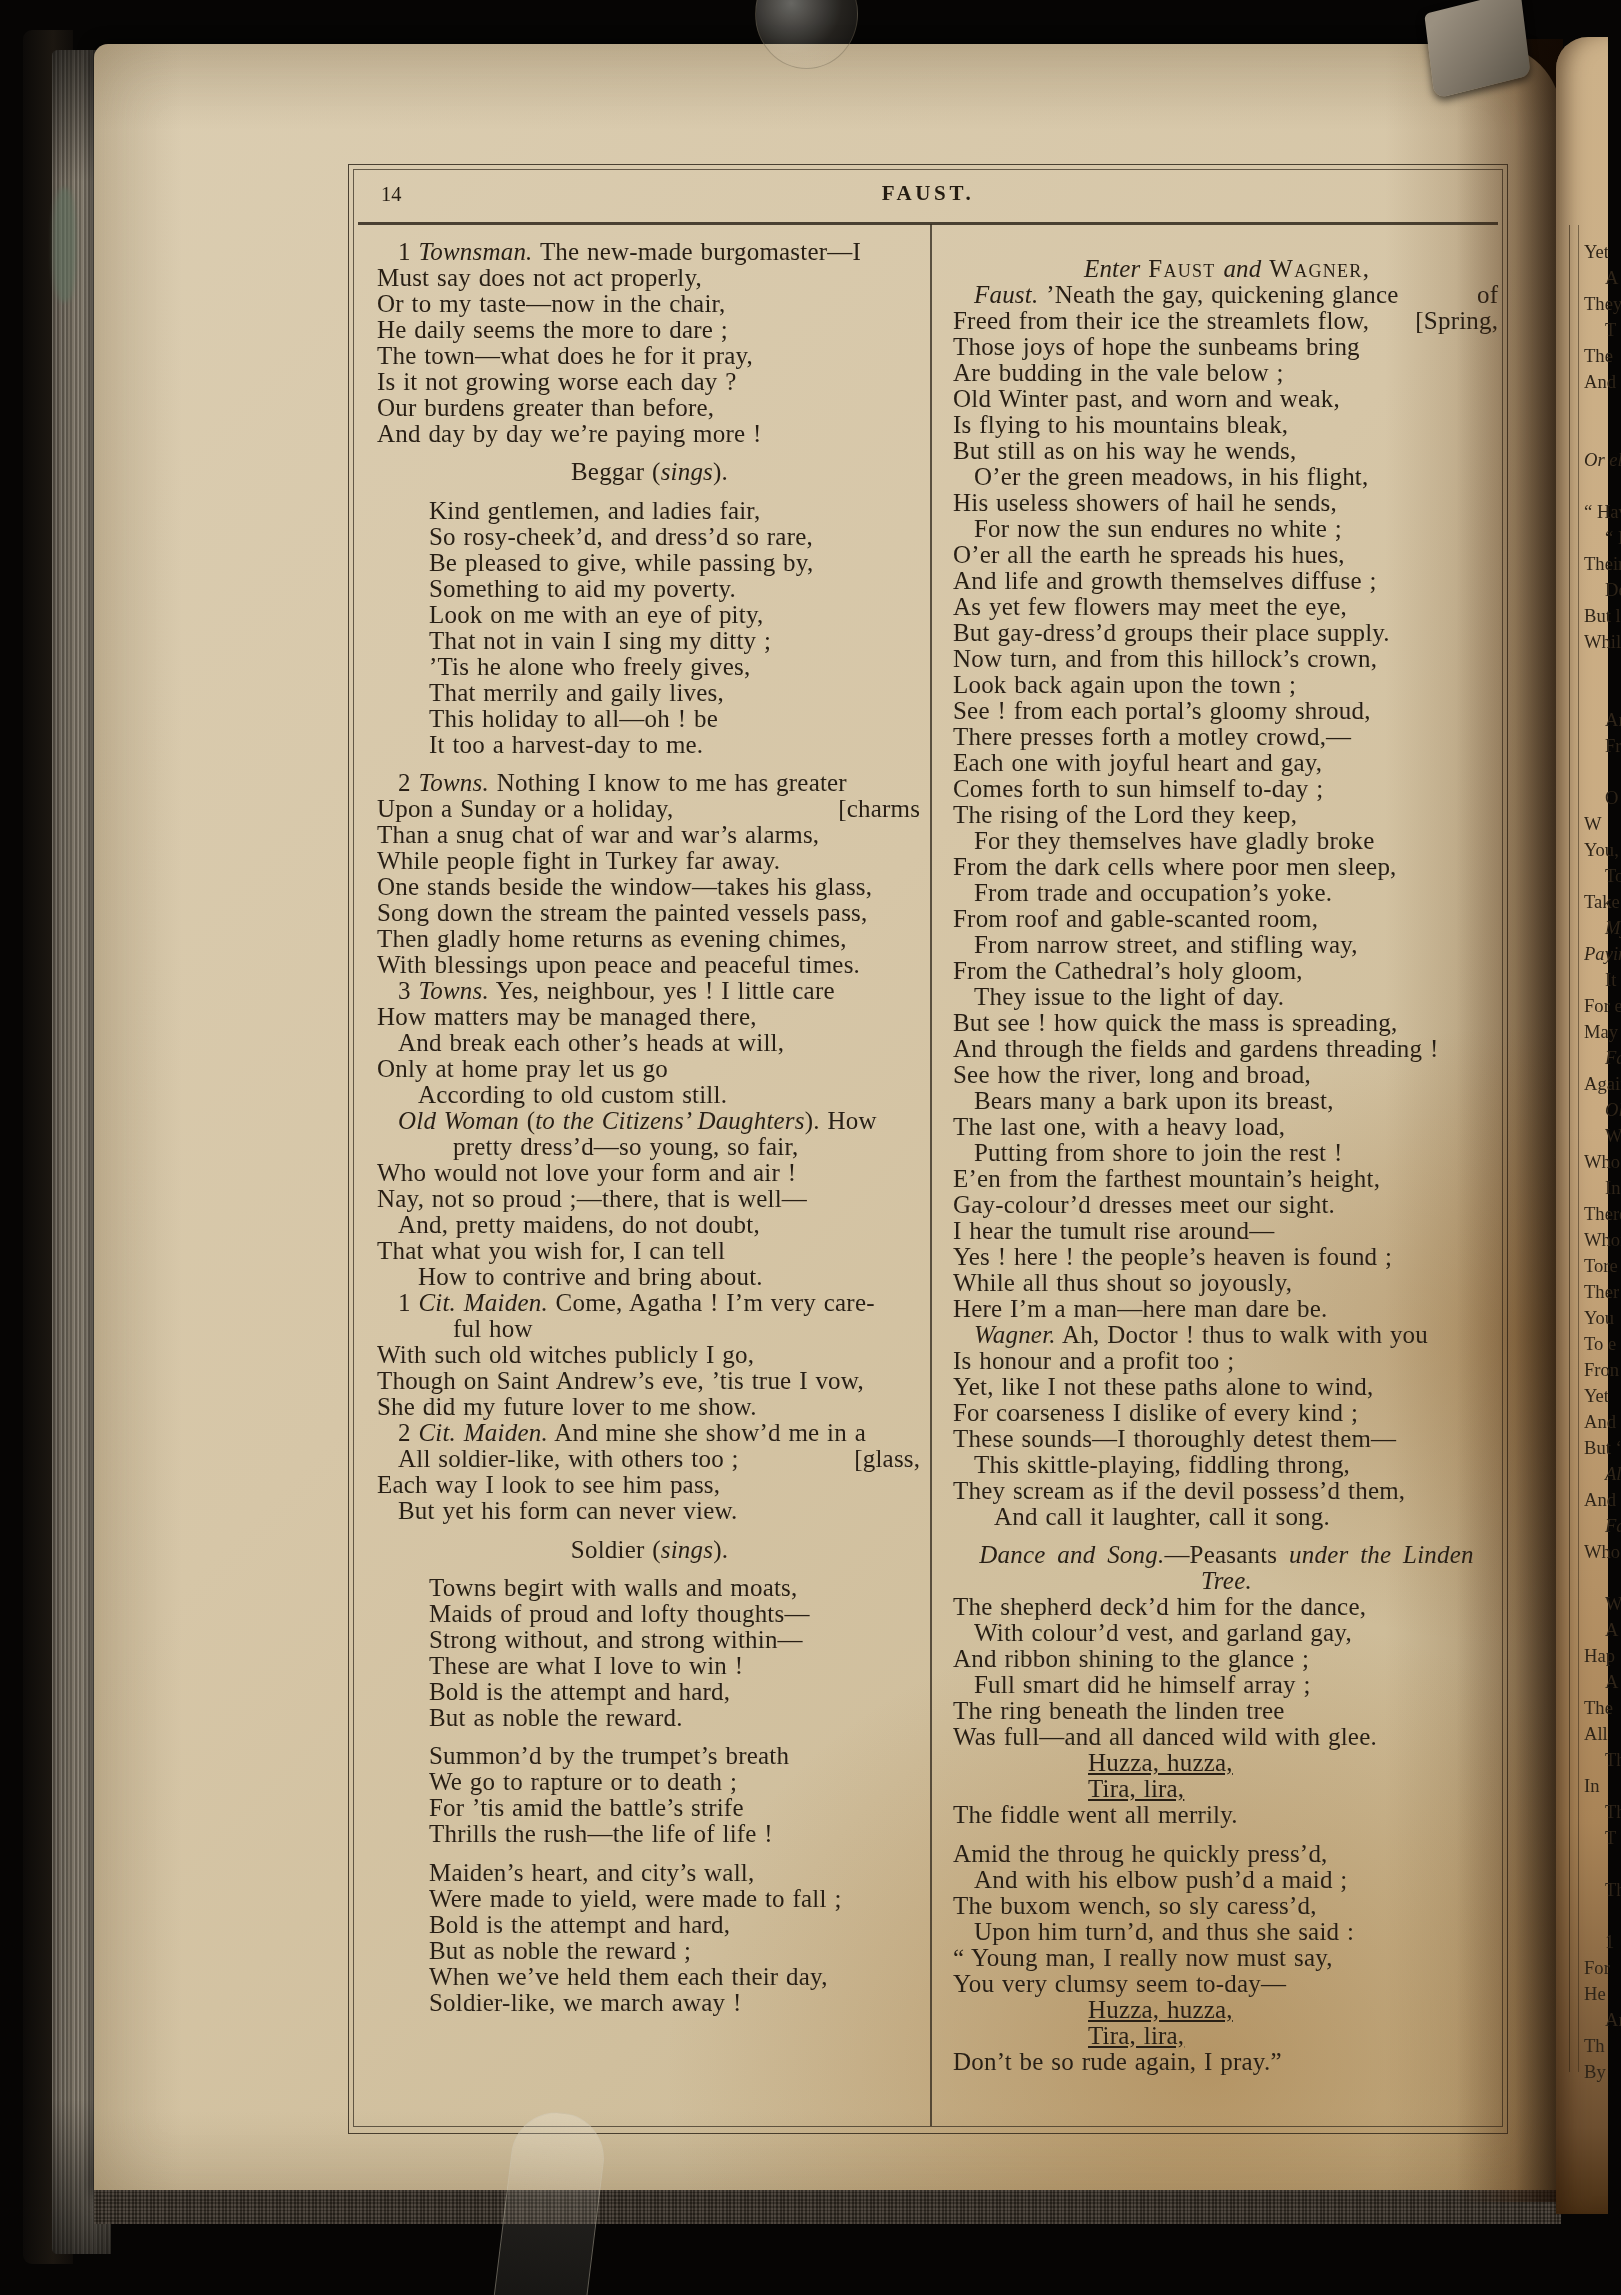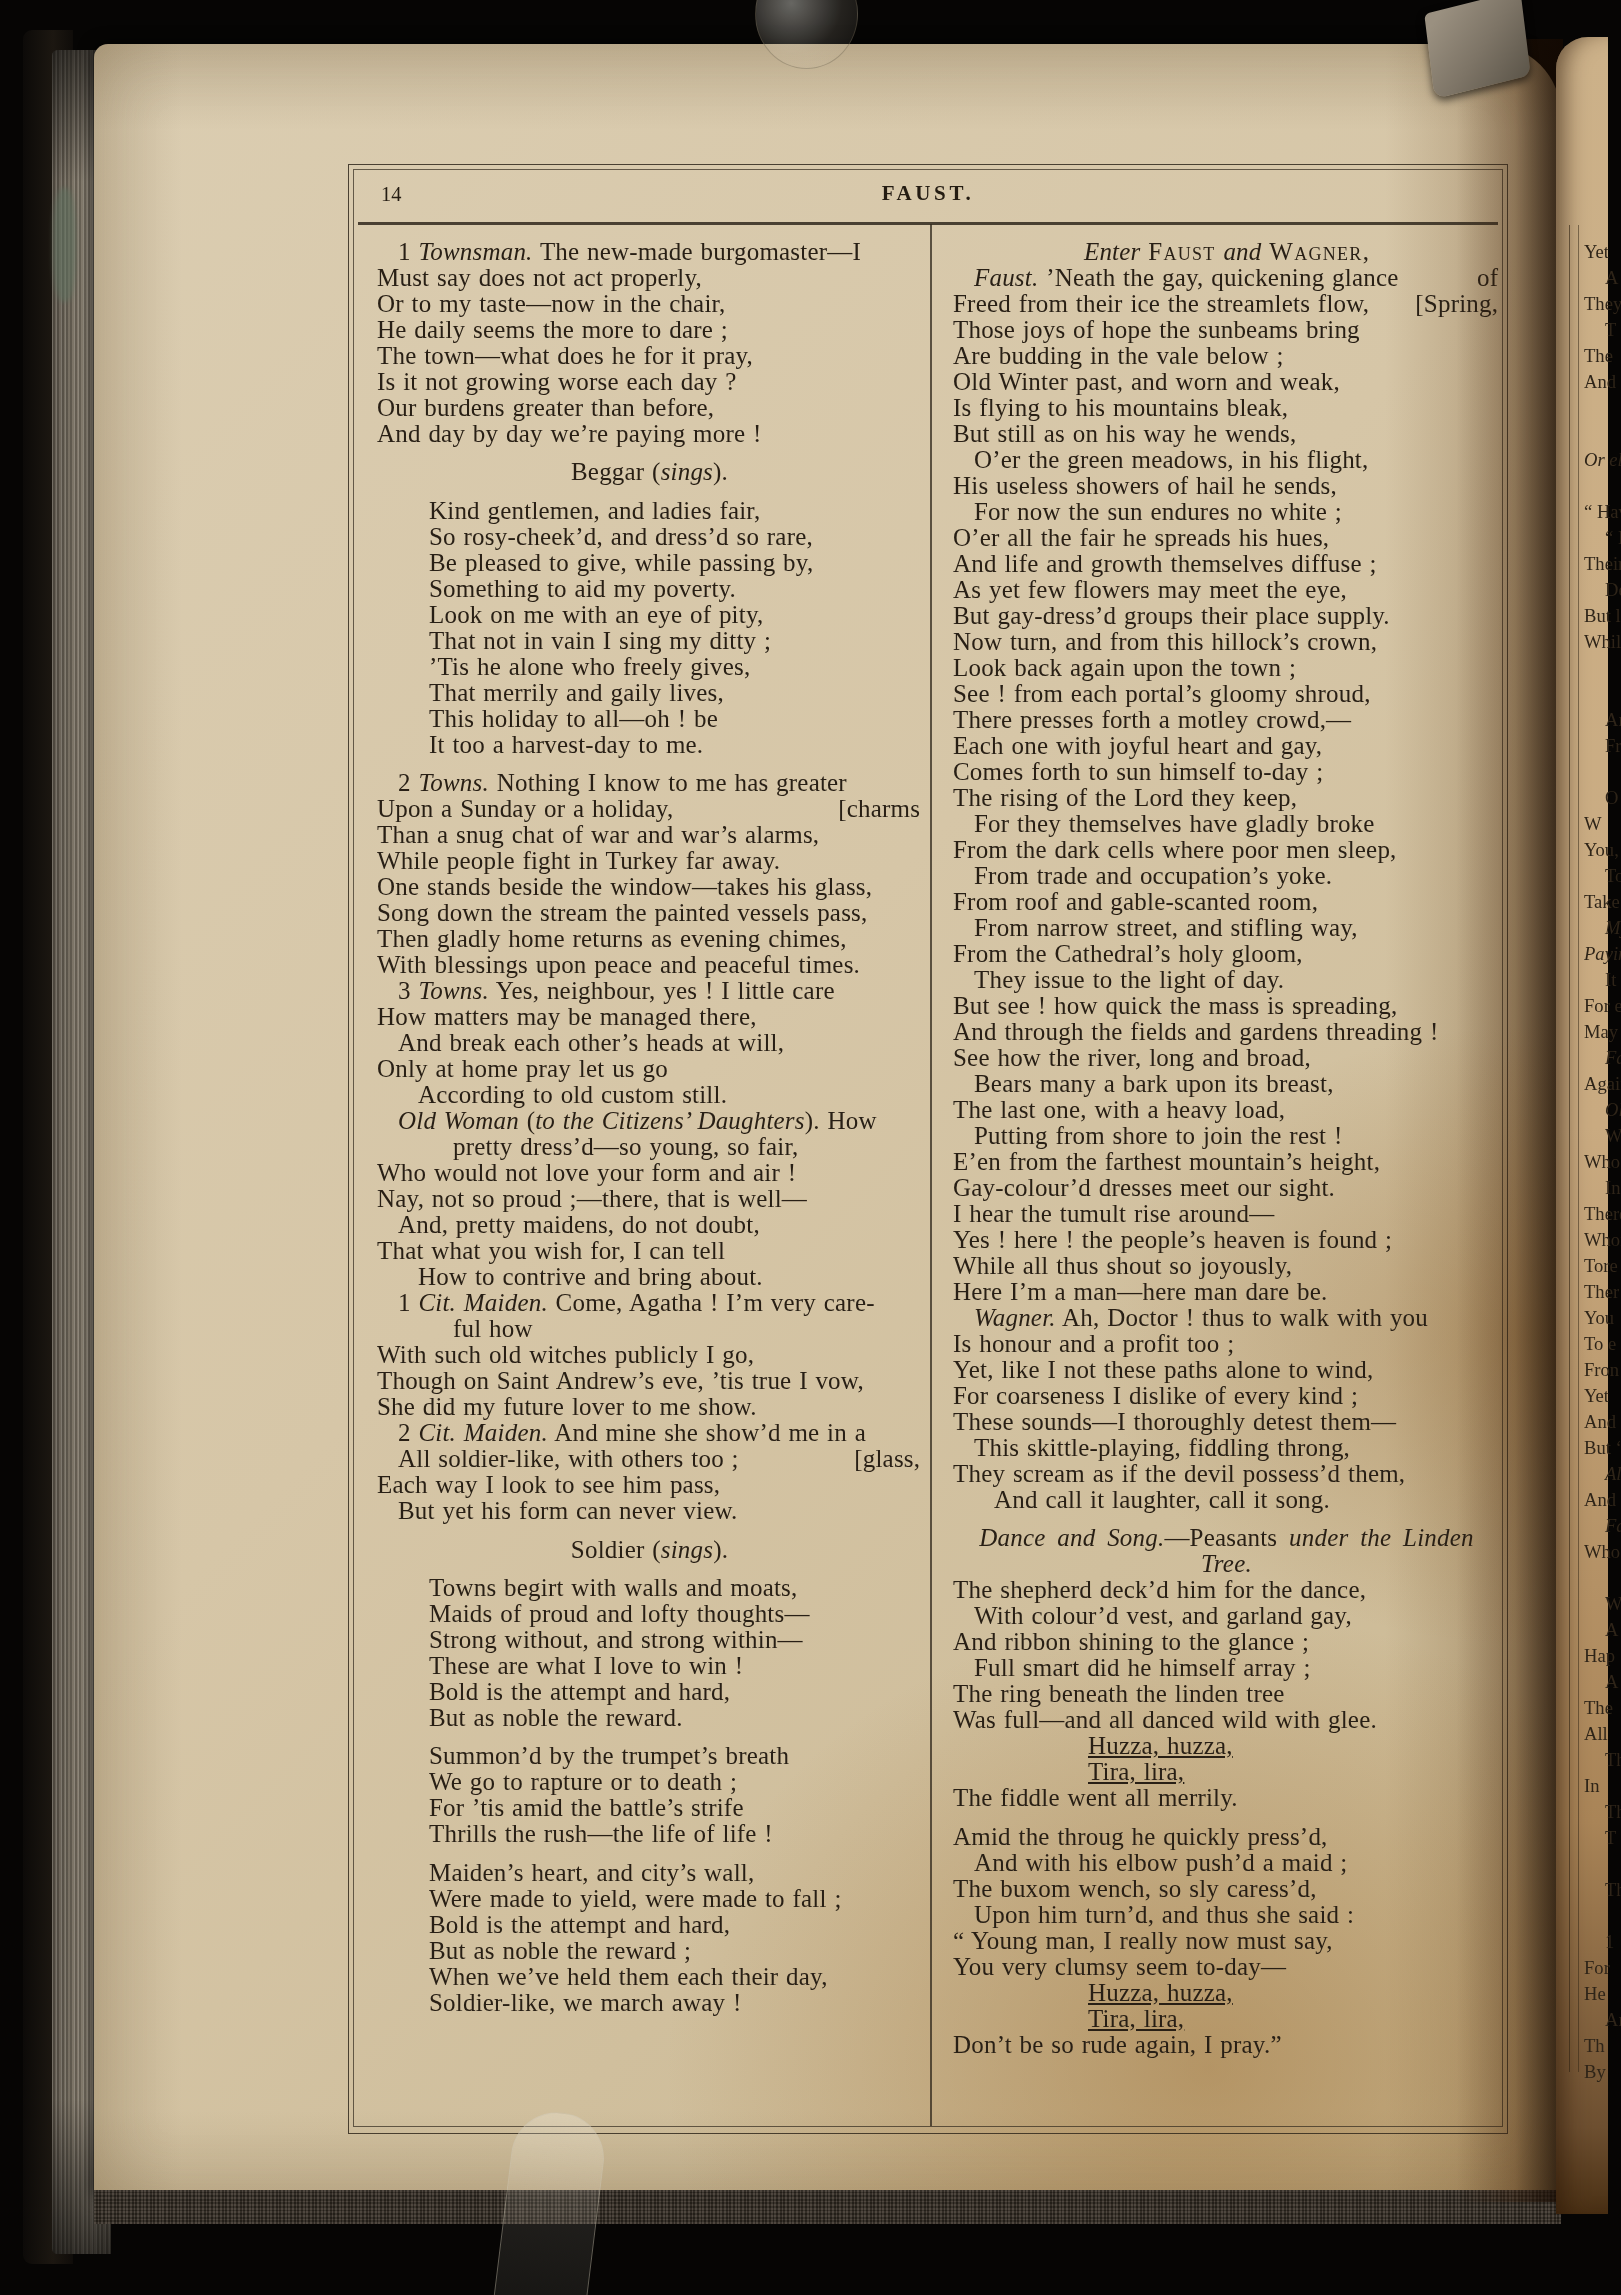--- a/index.html
+++ b/index.html
@@ -47,21 +47,21 @@
       border:0.9px solid rgba(48,40,28,.7);}
   .hdr-num{position:absolute;left:32px;top:18px;font-size:20.4px;font-weight:normal;color:#241c12;}
   .hdr-title{position:absolute;left:0;right:0;top:16px;text-align:center;font-size:21px;
       font-weight:bold;letter-spacing:3.6px;color:#241c12;}
   .hdr-rule{position:absolute;left:9px;right:9px;top:57px;height:2.7px;background:rgba(48,40,28,.85);}
   .divider{position:absolute;left:581px;top:59px;bottom:7px;width:1.8px;background:rgba(48,40,28,.75);}
   
   .col{position:absolute;top:74px;font-size:25px;line-height:26px;color:#281f15;
       letter-spacing:0.2px;word-spacing:1.3px;}
   .col.left{left:28px;width:545px;}
-  .col.right{left:604px;width:547px;}
+  .col.right{left:604px;width:547px;margin-top:17px;}
   .l{position:relative;white-space:nowrap;}
   .l .rw{position:absolute;right:1.8px;}
   .i1{padding-left:21px;}
   .i2{padding-left:41px;}
   .i3{padding-left:76px;}
   .i4{padding-left:135px;text-decoration:underline;}
   .v{padding-left:52px;}
   .c{text-align:center;white-space:nowrap;}
   .dh{text-align:center;word-spacing:5.3px;white-space:nowrap;}
   .gap{margin-top:12.4px;}
@@ -167,21 +167,21 @@
           <div class="l i1"><i>Faust.</i> ’Neath the gay, quickening glance<span class="rw">of</span></div>
           <div class="l">Freed from their ice the streamlets flow,<span class="rw">[Spring,</span></div>
           <div class="l">Those joys of hope the sunbeams bring</div>
           <div class="l">Are budding in the vale below ;</div>
           <div class="l">Old Winter past, and worn and weak,</div>
           <div class="l">Is flying to his mountains bleak,</div>
           <div class="l">But still as on his way he wends,</div>
           <div class="l i1">O’er the green meadows, in his flight,</div>
           <div class="l">His useless showers of hail he sends,</div>
           <div class="l i1">For now the sun endures no white ;</div>
-          <div class="l">O’er all the fair he spreads his hues,</div>
+          <div class="l">O’er all the earth he spreads his hues,</div>
           <div class="l">And life and growth themselves diffuse ;</div>
           <div class="l">As yet few flowers may meet the eye,</div>
           <div class="l">But gay-dress’d groups their place supply.</div>
           <div class="l">Now turn, and from this hillock’s crown,</div>
           <div class="l">Look back again upon the town ;</div>
           <div class="l">See !  from each portal’s gloomy shroud,</div>
           <div class="l">There presses forth a motley crowd,—</div>
           <div class="l">Each one with joyful heart and gay,</div>
           <div class="l">Comes forth to sun himself to-day ;</div>
           <div class="l">The rising of the Lord they keep,</div>

